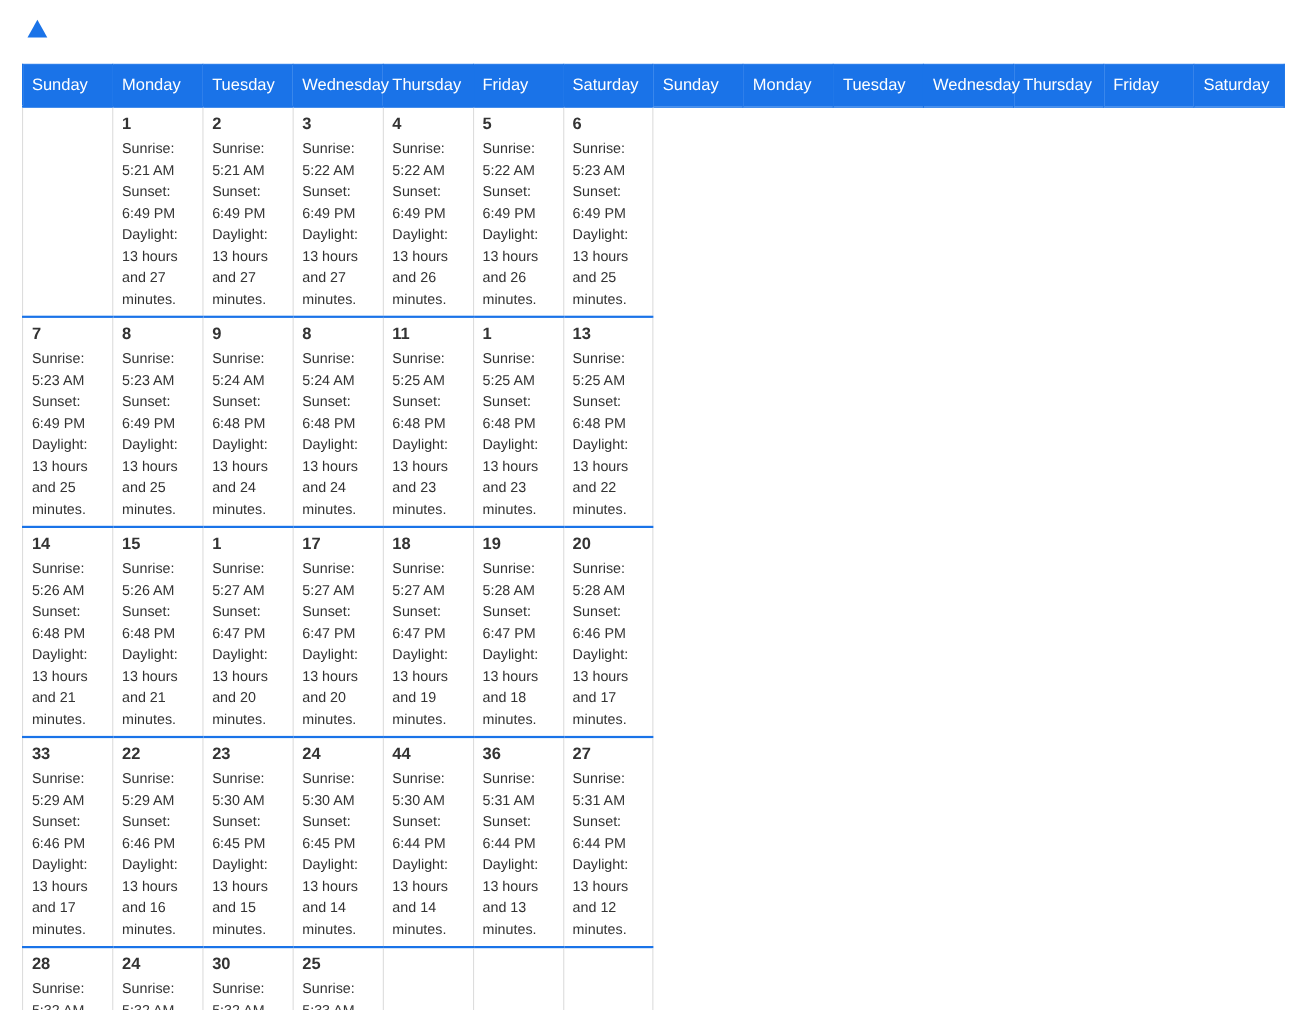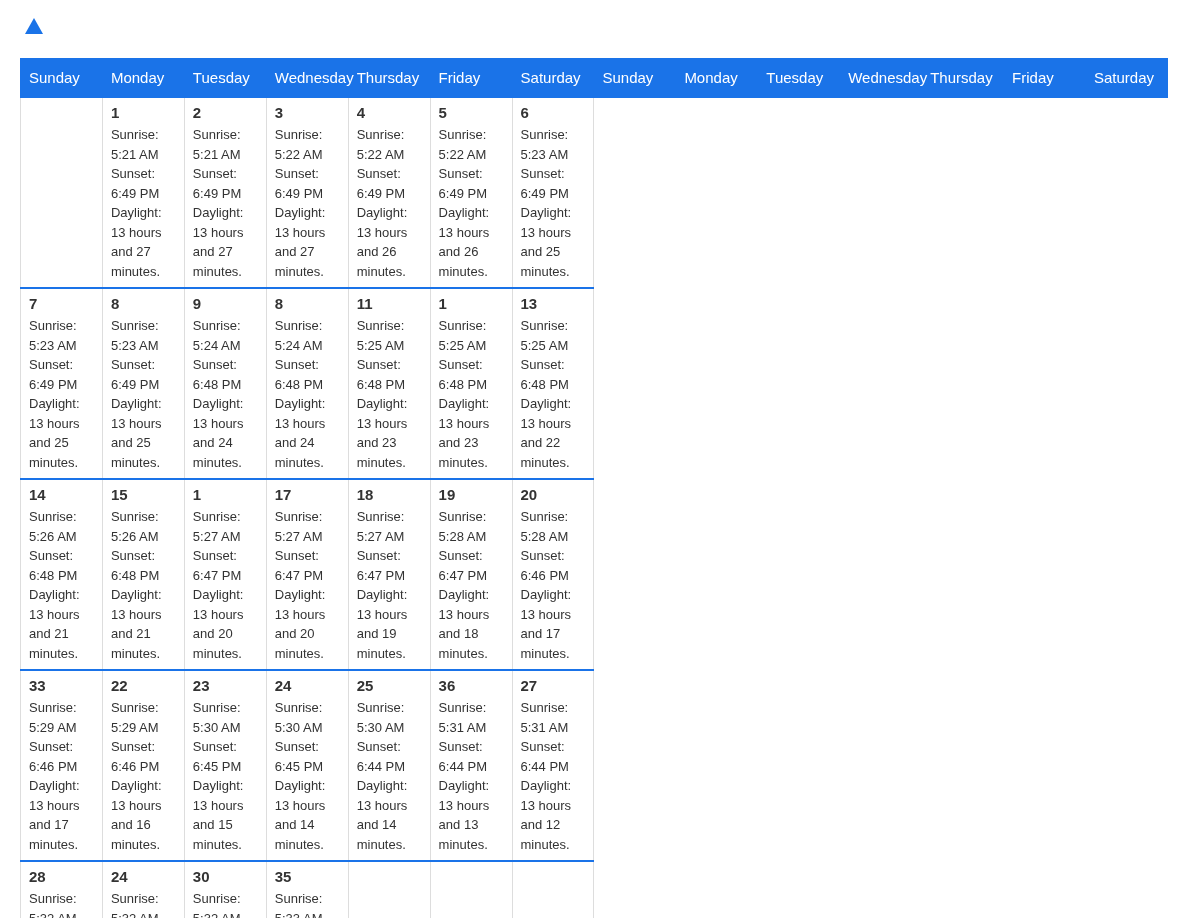--- a/index.html
+++ b/index.html
@@ -297,21 +297,21 @@
 and 15 minutes.</div>
         </td>
         <td>
           <span class="day-number">24</span>
           <div class="day-info" style="white-space: pre-line;">Sunrise: 5:30 AM
 Sunset: 6:45 PM
 Daylight: 13 hours
 and 14 minutes.</div>
         </td>
         <td>
-          <span class="day-number">25</span>
+          <span class="day-number">44</span>
           <div class="day-info" style="white-space: pre-line;">Sunrise: 5:30 AM
 Sunset: 6:44 PM
 Daylight: 13 hours
 and 14 minutes.</div>
         </td>
         <td>
           <span class="day-number">36</span>
           <div class="day-info" style="white-space: pre-line;">Sunrise: 5:31 AM
 Sunset: 6:44 PM
 Daylight: 13 hours
@@ -341,21 +341,21 @@
 and 10 minutes.</div>
         </td>
         <td>
           <span class="day-number">30</span>
           <div class="day-info" style="white-space: pre-line;">Sunrise: 5:32 AM
 Sunset: 6:42 PM
 Daylight: 13 hours
 and 9 minutes.</div>
         </td>
         <td>
-          <span class="day-number">35</span>
+          <span class="day-number">25</span>
           <div class="day-info" style="white-space: pre-line;">Sunrise: 5:33 AM
 Sunset: 6:42 PM
 Daylight: 13 hours
 and 8 minutes.</div>
         </td>
         <td class="empty-cell"></td>
         <td class="empty-cell"></td>
         <td class="empty-cell"></td>
       </tr>
     </tbody>

